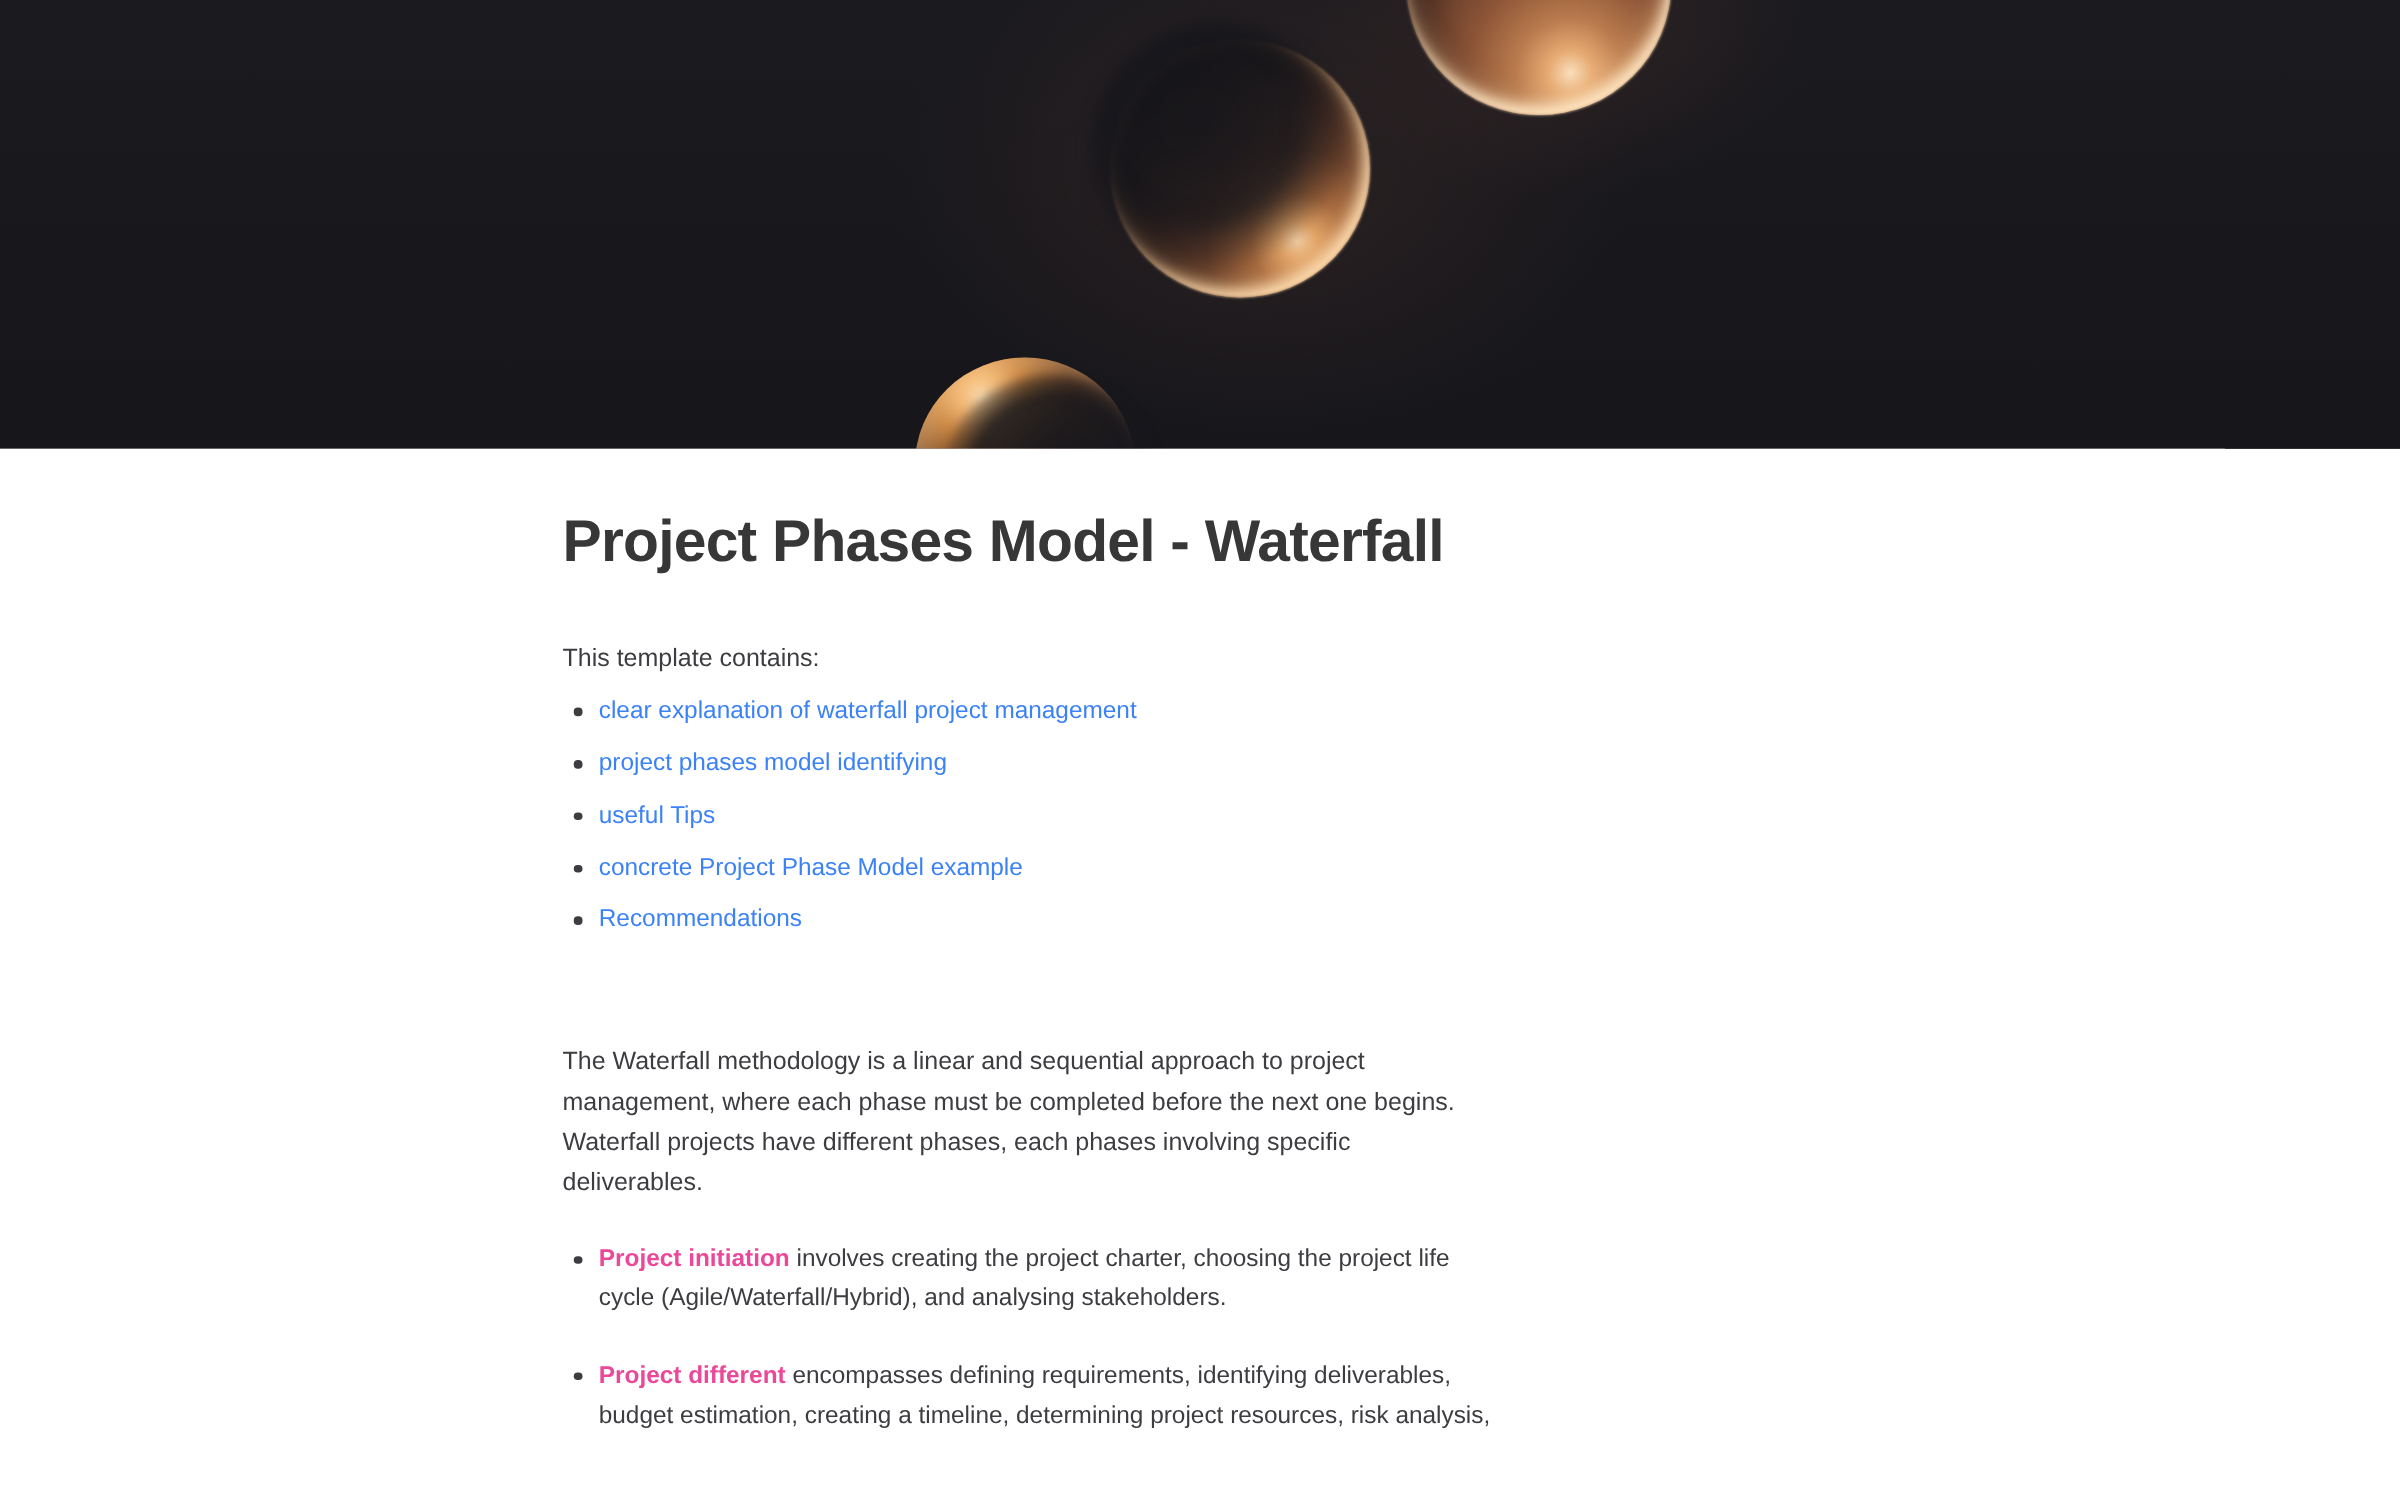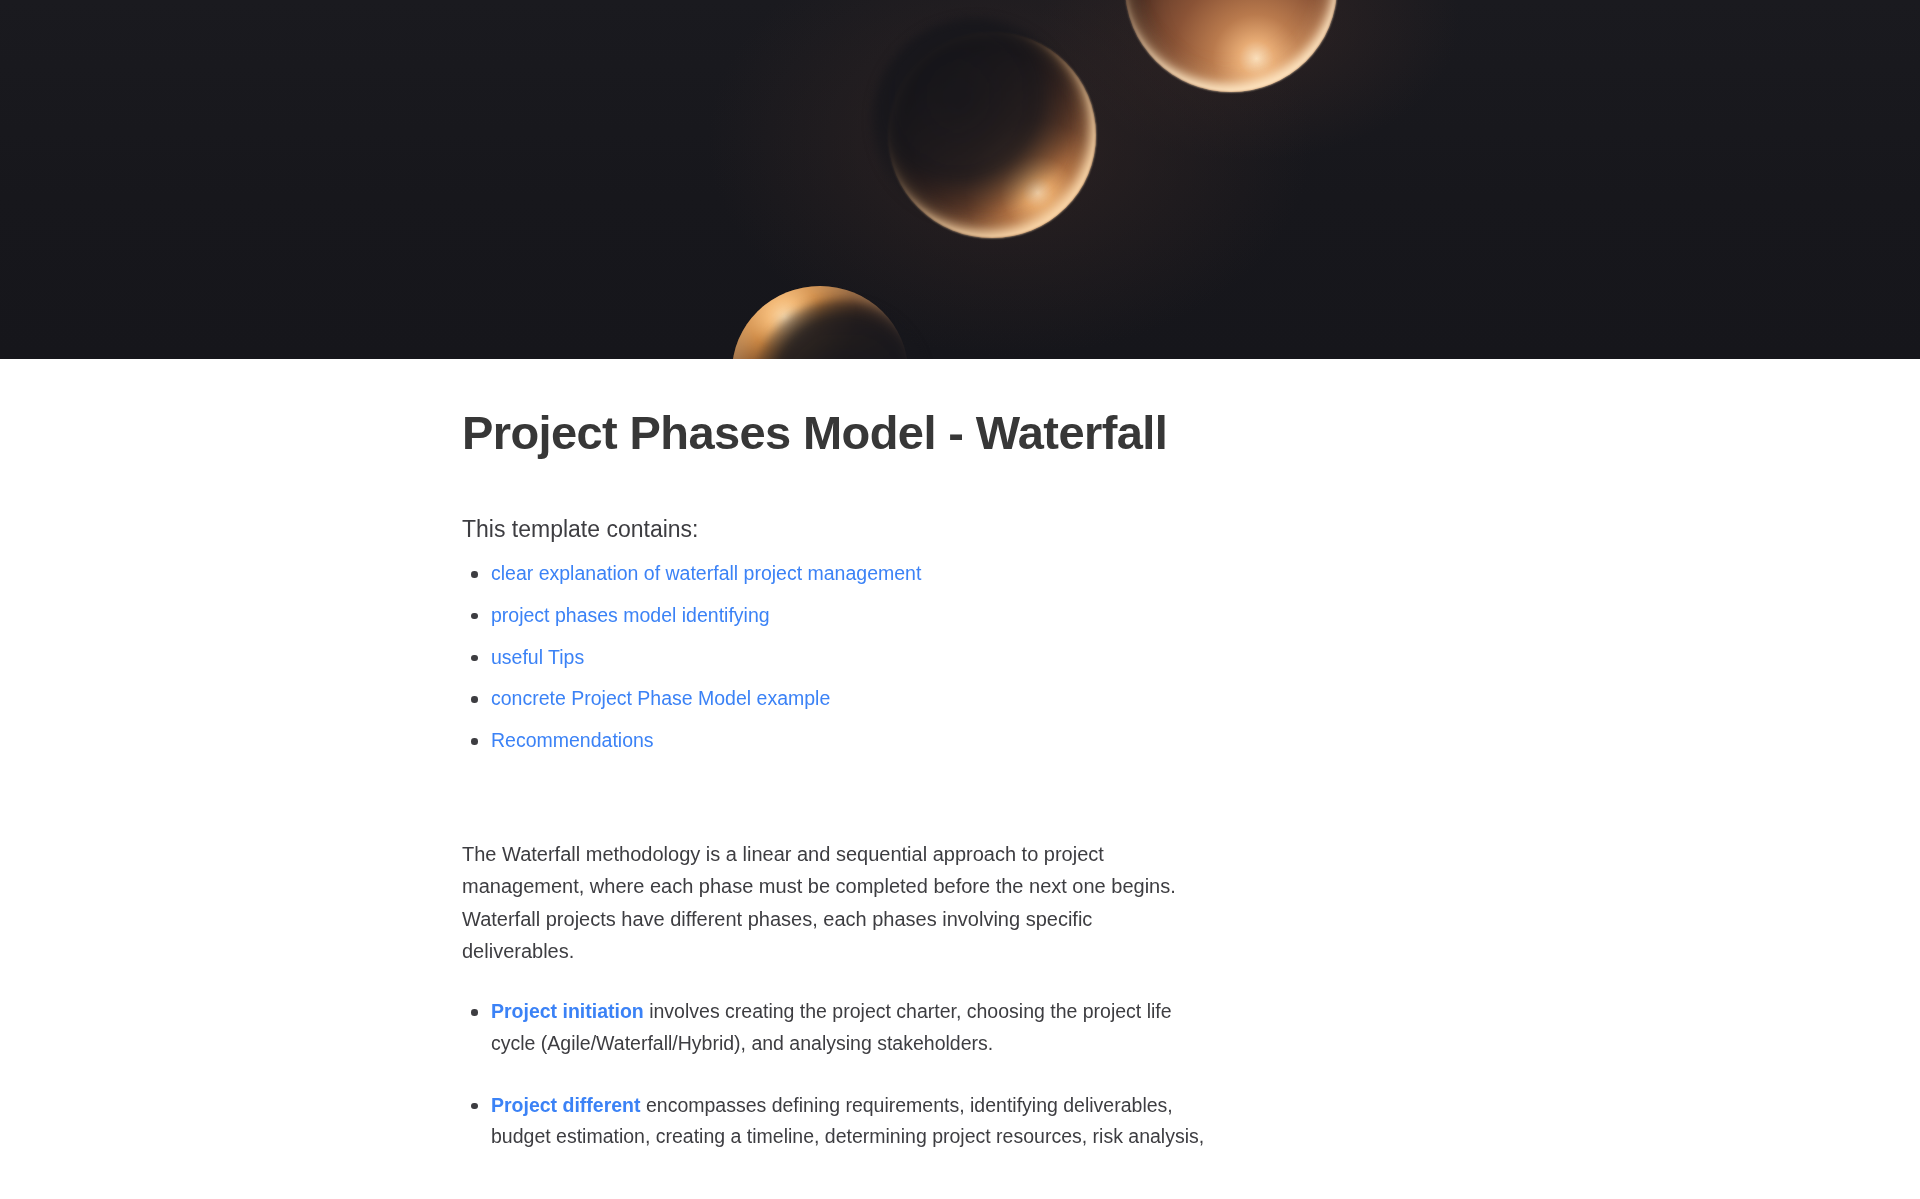--- a/index.html
+++ b/index.html
@@ -113,21 +113,21 @@
     left: 752px; top: 300px;
     width: 176px; height: 176px;
     border-radius: 50%;
     background: radial-gradient(circle at 52% 48%, rgba(23,23,28,0.96) 0%, rgba(23,23,28,0.88) 52%, rgba(23,23,28,0) 76%);
     filter: blur(4px);
   }
 
   
   .content {
     position: absolute;
-    top: 359px; left: 12px;
+    top: 359px; left: 0;
     width: 1780px;
     background: #ffffff;
   }
   .col {
     width: 880px;
     margin: 0 auto;
     padding-left: 0;
   }
 
   .doc-title {
@@ -136,21 +136,21 @@
     font-size: 47px;
     line-height: 1.18;
     font-weight: 700;
     letter-spacing: -0.6px;
     color: #373737;
   }
 
   .intro {
     margin: 0;
     padding-top: 52px;
-    font-size: 23px;
+    font-size: 20px;
     line-height: 1.55;
     color: #3d3d41;
   }
 
   ul.plain-list, ul.detail-list {
     list-style: none;
     margin: 0;
     padding: 0;
   }
   ul.plain-list { padding-top: 11px; }
@@ -194,21 +194,21 @@
   }
   ul.detail-list li::before {
     content: "";
     position: absolute;
     left: 9px;
     top: 13px;
     width: 6.5px; height: 6.5px;
     border-radius: 50%;
     background: #3d3d41;
   }
-  .lead { font-weight: 700; color: #3b82f6; text-align: right; }
+  .lead { font-weight: 700; color: #ec4899; text-align: right; }
 </style>
 </head>
 <body>
 
 <div class="page">
 
   <div class="hero">
     <div class="hero-sky"></div>
     <div class="moon-top"></div>
     <div class="moon-top-rim"></div>

